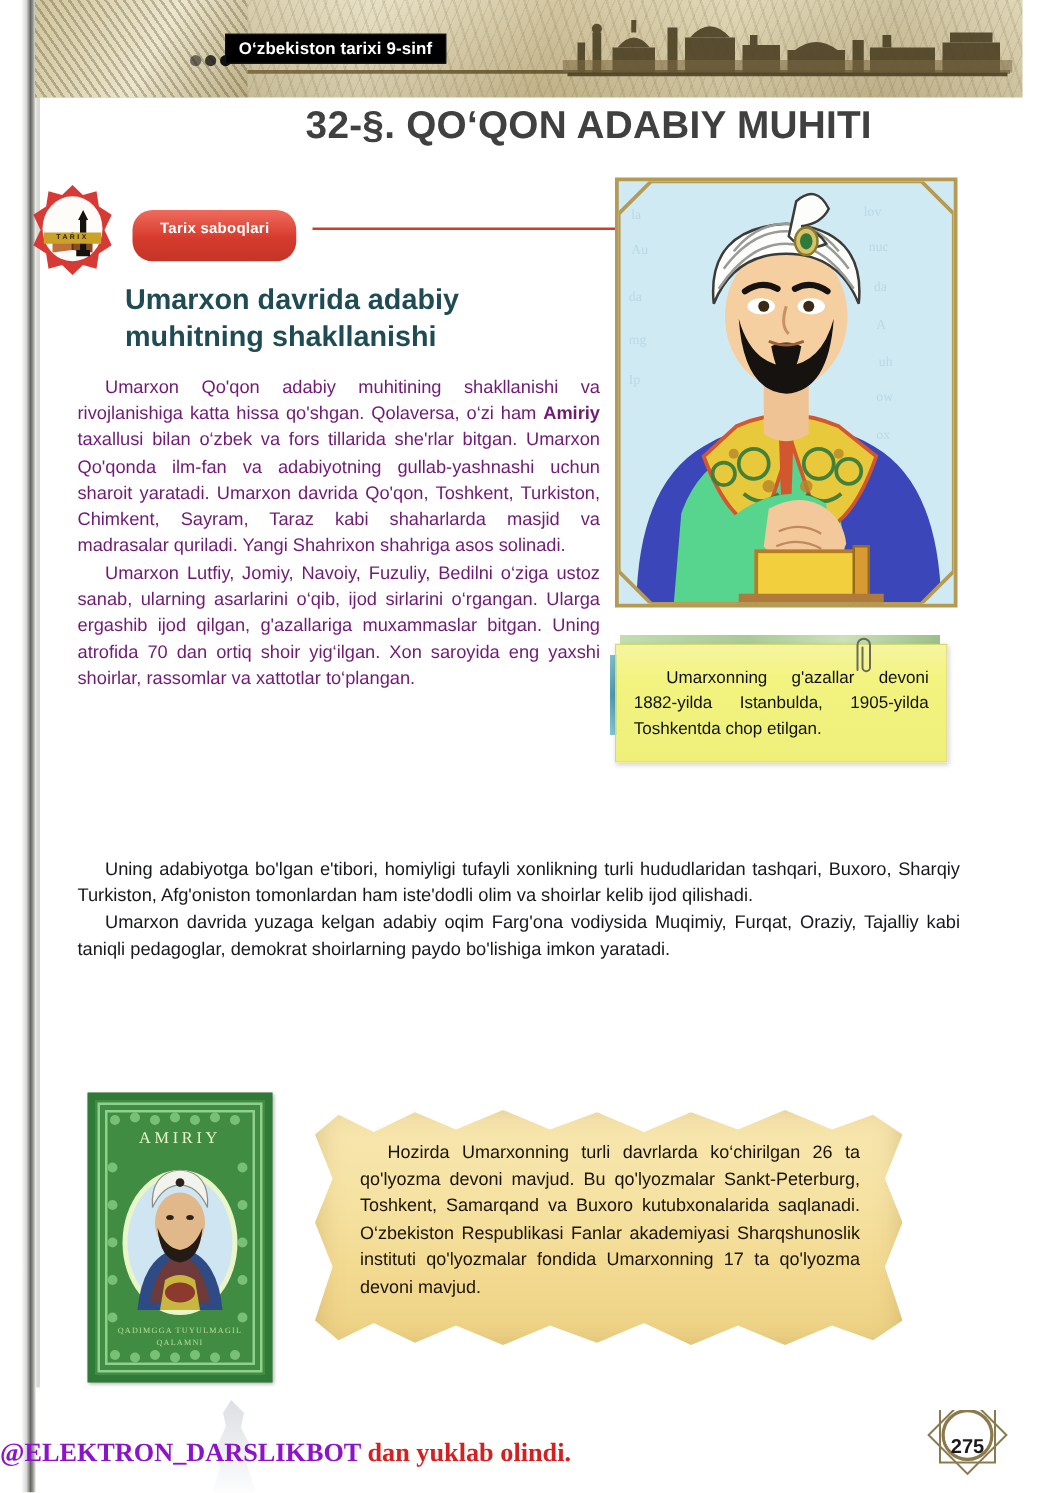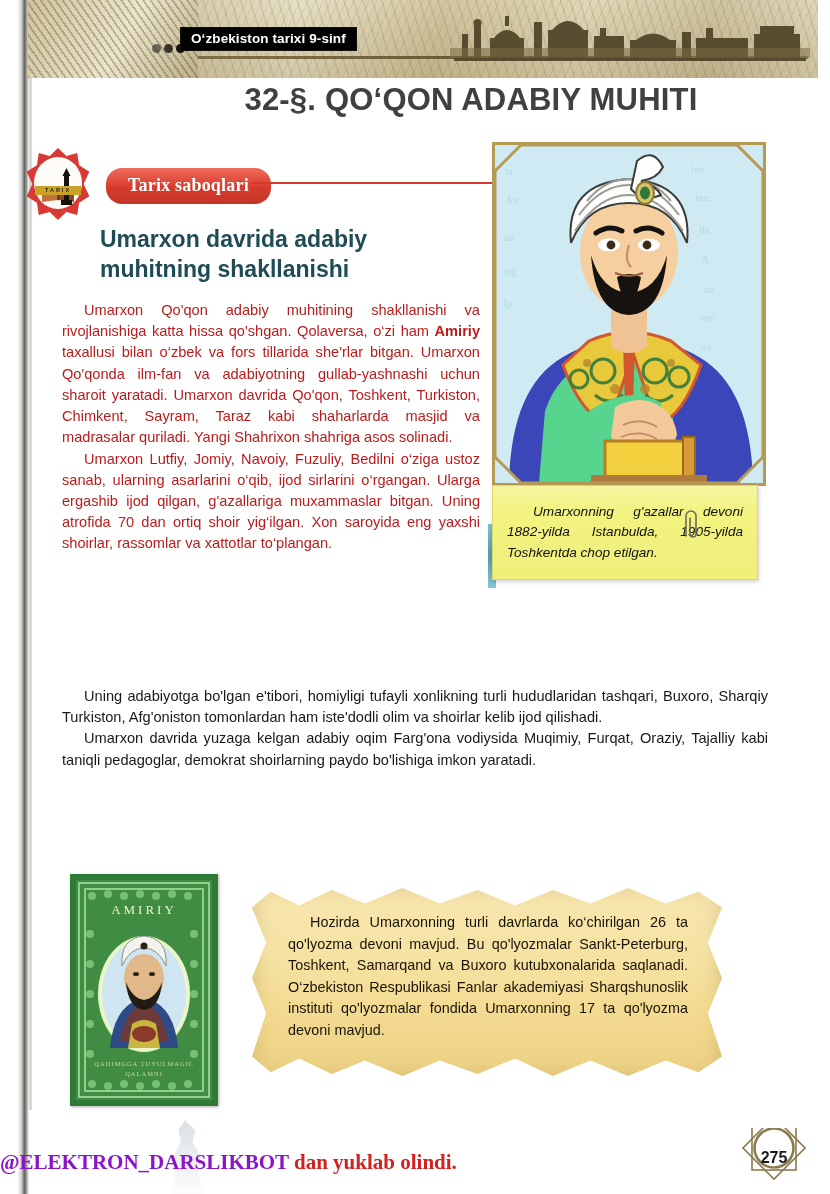--- a/index.html
+++ b/index.html
@@ -88,23 +88,23 @@
   .emblem-label {
     position:absolute; left:13px; top:40px; width:46px; height:9px;
     background:#c9a227; font-size:5.5px; letter-spacing:2px; color:#2a2111;
     text-align:center; line-height:9px; font-weight:bold;
   }
 
   
   .badge-wrap { position:absolute; left:106px; top:168px; }
   .badge {
     background: linear-gradient(to bottom,#ef6c5e,#d63b2c 55%,#c43527);
-    color:#fff; font-size:18px; font-weight:bold;
-    padding:7px 22px 8px 22px; border-radius:16px;
-    display:inline-block; letter-spacing:.2px;font-family:Liberation Serif, serif;
+    color:#fff; font-size:12px; font-weight:bold;
+    padding:7px 22px 20px 22px; border-radius:16px;
+    display:inline-block; letter-spacing:.2px;
   }
   .badge-line {
     position:absolute; left:250px; top:182px; width:244px; height:2px;
     background:#d6392b;
   }
 
   
   .section-heading {
     position: absolute; left: 100px; top: 224px; width: 370px;
     font-size: 23px; font-weight: bold; line-height: 1.32;
@@ -114,39 +114,39 @@
   
   .portrait {
     position:absolute; left:492px; top:142px; width:274px; height:344px;
     background:#b59a54; padding:3px;
   }
   .portrait-inner { width:100%; height:100%; overflow:hidden; background:#cfeaf2; }
 
   
   .col-text {
     position:absolute; left:62px; top:300px; width:418px;
-    font-size: 14.6px; line-height: 1.455; color:#b91c1c;
+    font-size: 14.6px; line-height: 1.455; color:#701a75;
     text-align: justify; text-justify: inter-word;
   }
   .full-text {
     position:absolute; left:62px; top:686px; width:706px;
     font-size: 14.6px; line-height: 1.455; color:#16181a;
     text-align: justify; text-justify: inter-word;
   }
   .col-text p, .full-text p { text-indent: 22px; margin: 0; }
   .col-text p.last, .full-text p.last { text-align: justify; }
 
   
   .note {
-    position:absolute; left:492px; top:485px; width:266px; min-height:95px;
+    position:absolute; left:492px; top:515px; width:266px; min-height:95px;
     background: linear-gradient(to bottom,#f5f5a0,#f3f380 30%,#eef07a);
     border:1px solid #d9d96a;
     box-shadow: 1px 2px 4px rgba(0,0,0,.18);
     padding:16px 14px 14px 14px;
-    font-size:13.6px; line-height:1.5; color:#111; text-align:justify;font-style:italic;
+    font-size:13.6px; line-height:1.5; color:#111; text-align:justify;
   }
   .note p { text-indent:26px; }
   .note-top-strip {
     position:absolute; left:496px; top:508px; width:256px; height:8px;
     background: linear-gradient(to right,#bcd9a8,#9fc489 40%,#c6deb2 70%,#8fb87c);
     opacity:.9;
   }
   .note-left-strip {
     position:absolute; left:488px; top:524px; width:8px; height:64px;
     background: linear-gradient(to bottom,#6fb8c9,#3b8ea6 50%,#79c0cf);

